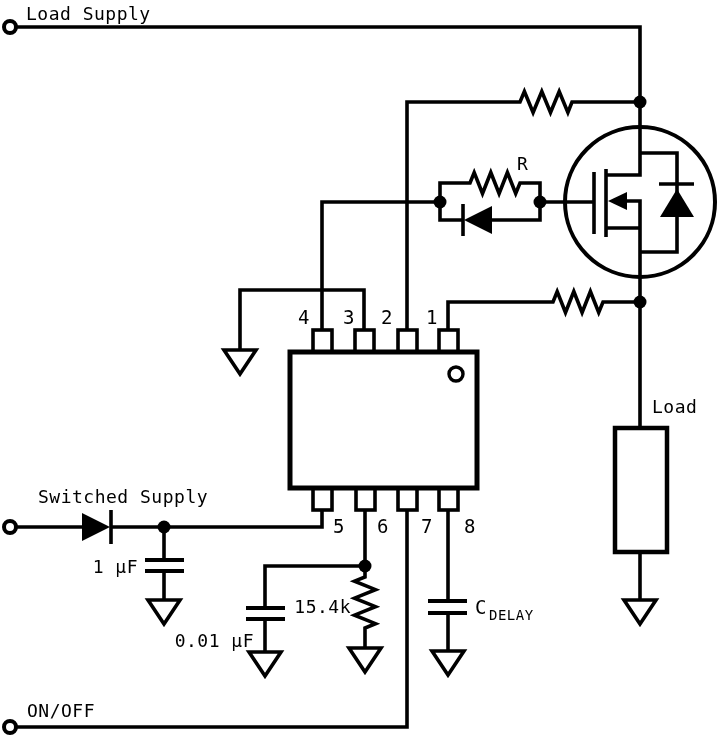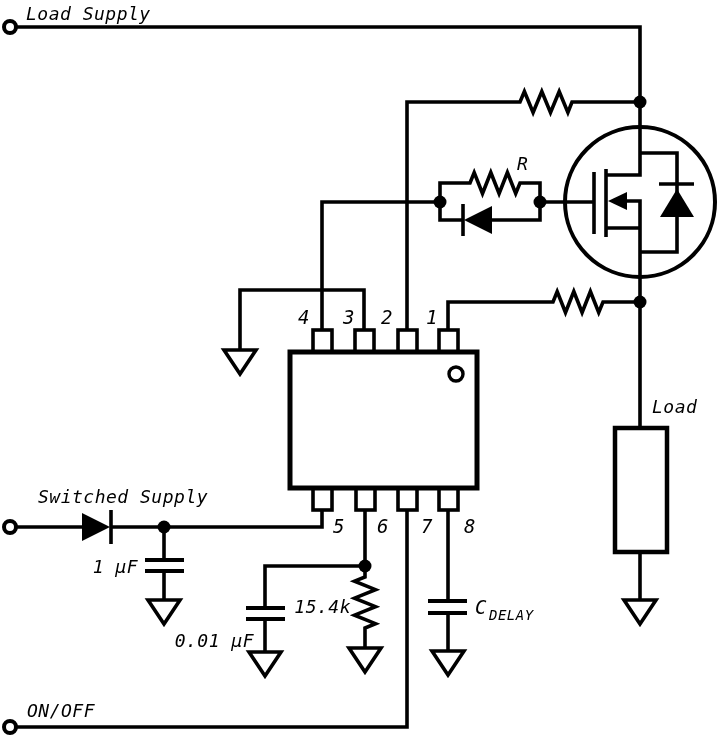--- a/index.html
+++ b/index.html
@@ -6,21 +6,20 @@
     margin: 0;
     padding: 0;
     background: #ffffff;
   }
   .stage {
     position: relative;
     width: 717px;
     height: 736px;
     background: #ffffff;
     font-family: "DejaVu Sans Mono", "Liberation Mono", monospace;
-    font-style: italic;
   }
   svg text {
     font-family: "DejaVu Sans Mono", "Liberation Mono", monospace;
     fill: #000000;
     font-weight: 500;
     letter-spacing: 0.5px;
   }
   svg .lbl   { font-size: 18px; }
   svg .pin   { font-size: 19px; }
   svg .sub   { font-size: 14px; }

